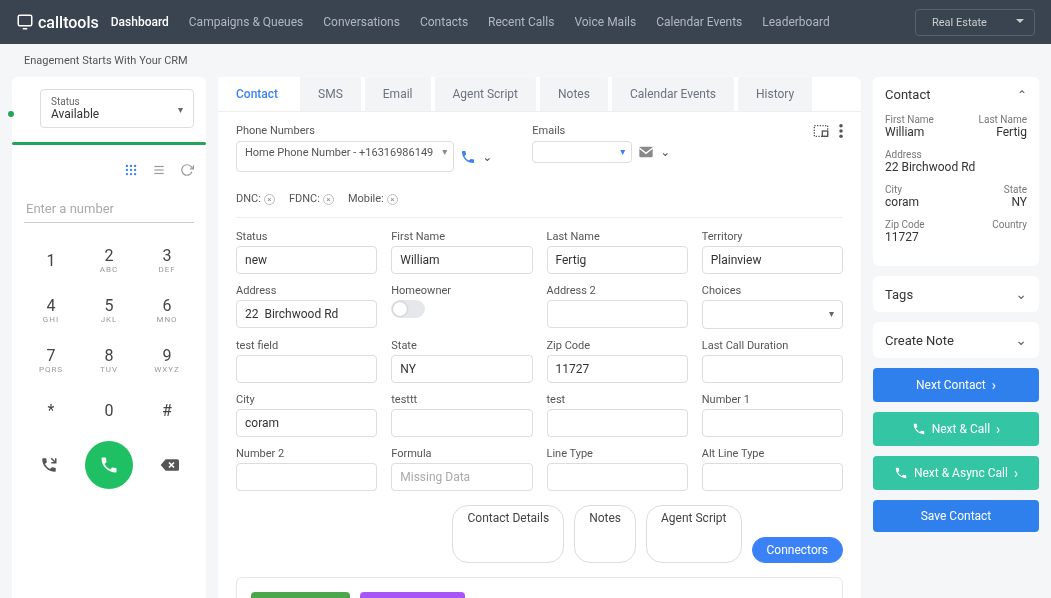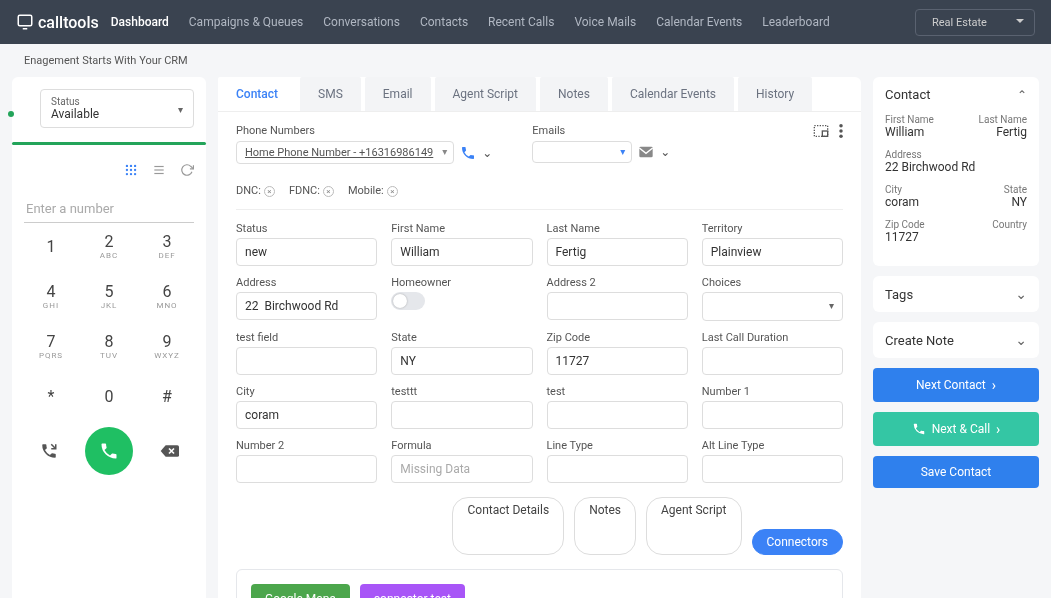--- a/index.html
+++ b/index.html
@@ -16,37 +16,37 @@
 .layout { display: flex; gap: 12px; padding: 0 12px 12px; }
 .left-panel { width: 194px; background: #fff; border-radius: 6px; padding: 12px; display: flex; flex-direction: column; }
 .status-box { border: 1px solid #ddd; border-radius: 4px; padding: 6px 10px; position: relative; margin-left: 16px;}
 .status-box .lbl { font-size: 10px; color: #666; }
 .status-box .val { font-size: 12px; color: #333; }
 .status-box::after { content: "▾"; position: absolute; right: 10px; top: 14px; font-size: 10px; color: #666; }
 .status-dot { width: 6px; height: 6px; border-radius: 50%; background: #23a45a; position: absolute; left: -16px; top: 22px; }
 .green-bar { height: 3px; background: #23a45a; margin: 14px -12px 18px; border-radius: 2px; }
 .left-icons { display: flex; gap: 14px; justify-content: flex-end; margin-bottom: 18px; color: #999; }
 .left-icons .on { color: #3b82f6; }
-.phone-input { border: none; border-bottom: 1px solid #ccc; padding: 6px 2px; font-size: 13px; color: #888; width: 100%; outline: none; }
+.phone-input { border: none; border-bottom: 1px solid #ccc; padding: 6px 2px; font-size: 13px; color: #888; width: 100%; outline: none; margin-bottom: 14px; }
 .keypad { display: grid; grid-template-columns: repeat(3, 1fr); gap: 4px; }
 .key { height: 46px; display: flex; flex-direction: column; align-items: center; justify-content: center; border-radius: 50%; cursor: pointer; }
 .key .d { font-size: 16px; color: #444; }
 .key .l { font-size: 8px; color: #999; letter-spacing: 1px; }
 .dial-row { display: flex; align-items: center; justify-content: space-around; margin-top: 8px; }
 .dial-btn { width: 48px; height: 48px; border-radius: 50%; background: #1fbf63; display: flex; align-items: center; justify-content: center; color: #fff; cursor: pointer; }
 .icon-btn { width: 28px; height: 28px; display: flex; align-items: center; justify-content: center; cursor: pointer; color: #555; }
 .center-panel { flex: 1; background: #fff; border-radius: 6px; padding: 0; }
 .tabs { display: flex; border-bottom: 1px solid #eee; }
 .tab { padding: 10px 18px; font-size: 12px; color: #6b7280; cursor: pointer; background: #f3f4f6; margin-right: 4px; border-radius: 2px 2px 0 0;}
 .tab.active { color: #3b82f6; font-weight: 500; background: #fff; }
 .center-body { padding: 12px 18px; }
 .sec-row { display: flex; justify-content: space-between; align-items: flex-start; margin-bottom: 8px;}
 .ph-email { display: flex; gap: 20px; }
 .fieldcol .lbl { font-size: 11px; color: #555; margin-bottom: 4px; display: block; }
-.ph-select { border: 1px solid #ddd; border-radius: 4px; padding: 4px 20px 4px 8px; font-size: 11px; color: #555; min-width: 160px; position: relative; cursor: pointer; display:inline-block;text-decoration:underline;}
+.ph-select { border: 1px solid #ddd; border-radius: 4px; padding: 4px 20px 12px 8px; font-size: 11px; color: #555; min-width: 160px; position: relative; cursor: pointer; display:inline-block;}
 .ph-select::after { content: "▾"; position: absolute; right: 6px; top: 4px; font-size: 10px; color: #888; }
 .phone-action-row { display: flex; align-items: center; gap: 6px; }
 .call-icon { color: #3b82f6; }
 .inline-icons { display: flex; gap: 10px; color: #555; }
 .dnc-row { font-size: 11px; color: #555; display: flex; gap: 14px; margin-top: 20px; }
 .dnc-row span i { display: inline-flex; border: 1px solid #bbb; border-radius: 50%; width: 11px; height: 11px; align-items: center; justify-content: center; font-size: 8px; color: #888; font-style: normal; margin-left: 3px;}
 .hr { border: none; border-top: 1px solid #eee; margin: 12px 0; }
 .form-grid { display: grid; grid-template-columns: repeat(4, 1fr); gap: 10px 14px; }
 .fg .lbl { font-size: 11px; color: #555; margin-bottom: 3px; display: block; }
 .fg input, .fg .sel { width: 100%; border: 1px solid #ddd; border-radius: 4px; padding: 6px 8px; font-size: 12px; color: #333; outline: none; }
@@ -374,15 +374,21 @@
     </div>
     <div class="btn-wide btn-blue chevr">
         <span>Next Contact</span>
       </div>
     <div class="btn-wide btn-teal chevr">
       <svg width="14" height="14" viewBox="0 0 24 24" fill="currentColor">
           <path d="M6.6 10.8a15 15 0 006.6 6.6l2.2-2.2a1 1 0 011-.25 11.4 11.4 0 003.6.57 1 1 0 011 1V20a1 1 0 01-1 1A17 17 0 013 4a1 1 0 011-1h3.5a1 1 0 011 1 11.4 11.4 0 00.57 3.6 1 1 0 01-.25 1z"></path>
         </svg>
       <span>Next &amp; Call</span>
     </div>
+    <div class="btn-wide btn-teal chevr">
+      <svg width="14" height="14" viewBox="0 0 24 24" fill="currentColor">
+          <path d="M6.6 10.8a15 15 0 006.6 6.6l2.2-2.2a1 1 0 011-.25 11.4 11.4 0 003.6.57 1 1 0 011 1V20a1 1 0 01-1 1A17 17 0 013 4a1 1 0 011-1h3.5a1 1 0 011 1 11.4 11.4 0 00.57 3.6 1 1 0 01-.25 1z"></path>
+        </svg>
+      <span>Next &amp; Async Call</span>
+    </div>
     <div class="btn-wide btn-blue">Save Contact</div>
   </div>
 </div>
 
 </body></html>

